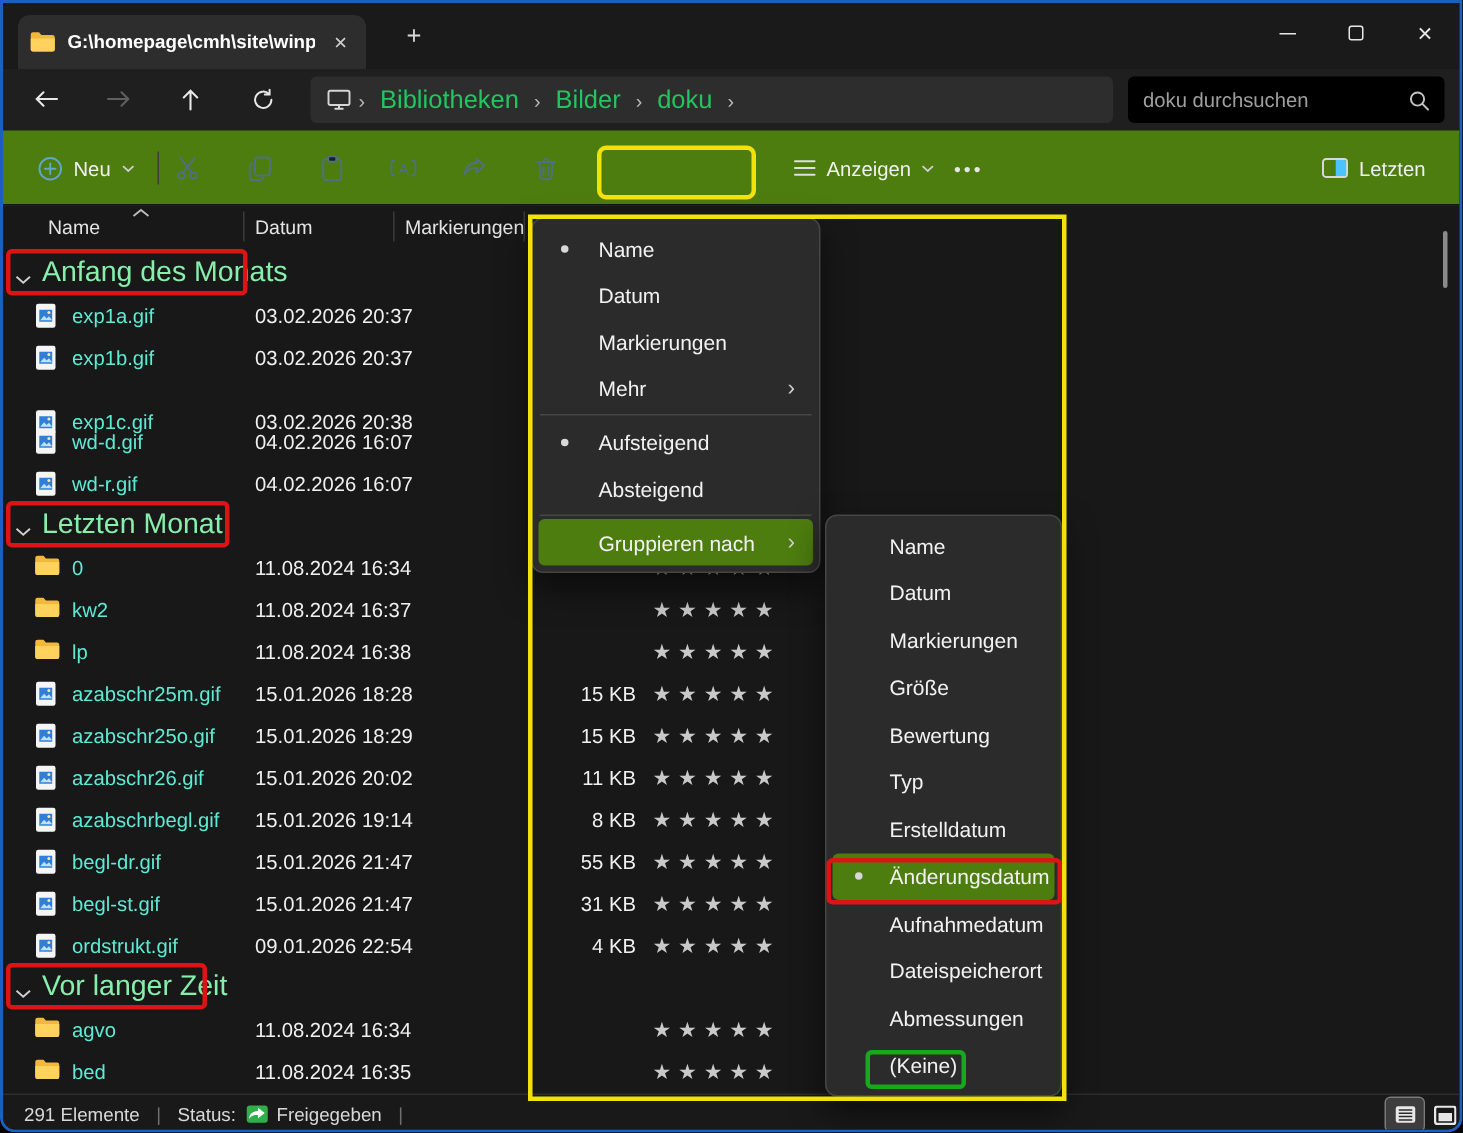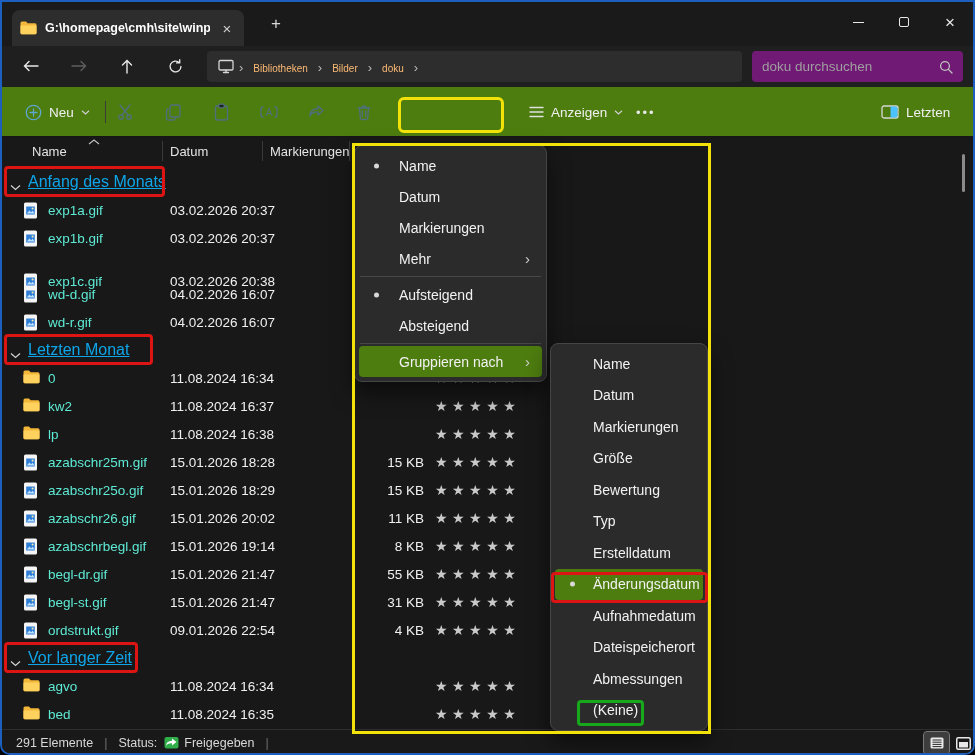--- a/index.html
+++ b/index.html
@@ -24,45 +24,45 @@
   .glyph-min { width:11px; height:1px; background:#e8e8e8; }
   .glyph-max { width:10px; height:10px; border:1px solid #e8e8e8; border-radius:2px; }
   .glyph-close { color:#e8e8e8; font-size:17px; line-height:1; }
   
   #addressbar { position:absolute; left:0; top:44px; width:100%; height:41px; background:#1f1f1f; }
   .nav-btn { position:absolute; top:4px; width:34px; height:32px; display:flex; align-items:center; justify-content:center; }
   .crumb-box {
     position:absolute; left:205px; top:5px; width:535px; height:31px;
     background:#2d2d2d; border-radius:4px; display:flex; align-items:center; padding:0 10px; gap:4px;
   }
-  .crumb { color:#fdba74; font-size:10px; padding:0 10px; }
+  .crumb { color:#22c55e; font-size:17px; padding:0 10px; }
   .crumb-sep { color:#b9b9b9; font-size:13px; }
   .search-box {
     position:absolute; left:750px; top:5px; width:211px; height:31px;
-    background:#701a75; border-radius:4px; display:flex; align-items:center; padding:0 10px;
+    background:#000000; border-radius:4px; display:flex; align-items:center; padding:0 10px;
   }
   .search-ph { color:#9f9f9f; font-size:13.5px; flex:1; }
   
   #toolbar { position:absolute; left:0; top:85px; width:100%; height:50px; background:#4d7c0f; border-bottom:1px solid #161616; }
   .tb-btn { position:absolute; top:8px; height:34px; display:flex; align-items:center; gap:7px; padding:0 9px; border-radius:4px; color:#f0f0f0; font-size:13.5px; }
   .tb-sep { position:absolute; top:14px; width:1px; height:22px; background:#3c3c3c; }
   .tb-ico { position:absolute; top:13px; width:24px; height:24px; display:flex; align-items:center; justify-content:center; }
   .caret { display:inline-block; }
   .dots { color:#e6e6e6; font-size:13px; letter-spacing:2px; }
   
   #listarea { position:absolute; left:0; top:135px; width:971px; height:592px; background:#181818; }
   .hdr { position:absolute; top:0; height:28px; display:flex; align-items:center; color:#e4e4e4; font-size:13px; }
   .hdr-sep { position:absolute; top:4px; width:1px; height:20px; background:#3a3a3a; }
   .row { position:absolute; left:0; width:971px; height:28px; }
   .row .name { position:absolute; left:46px; top:0; height:28px; display:flex; align-items:center; color:#5eead4; font-size:13.5px; }
   .row .ficon { position:absolute; left:21px; top:6px; width:17px; height:17px; }
   .row .date { position:absolute; left:168px; top:0; height:28px; display:flex; align-items:center; color:#f0f0f0; font-size:13.5px; }
   .row .size { position:absolute; left:342px; width:80px; top:0; height:28px; display:flex; align-items:center; justify-content:flex-end; color:#f0f0f0; font-size:13.5px; }
   .row .stars { position:absolute; left:433px; top:0; height:28px; display:flex; align-items:center; color:#c9c9c9; font-size:14px; letter-spacing:4.5px; }
-  .grp-label { position:absolute; left:26px; top:0; height:28px; display:flex; align-items:center; color:#0ea5e9; font-size:16px;text-decoration:underline; }
+  .grp-label { position:absolute; left:26px; top:0; height:28px; display:flex; align-items:center; color:#86efac; font-size:19px; }
   .grp-chev { position:absolute; left:8px; top:9px; }
   #vscroll { position:absolute; right:8px; top:17px; width:3px; height:38px; background:#8a8a8a; border-radius:2px; }
   
   .menu {
     position:absolute; background:#2b2b2b; border:1px solid #454545; border-radius:8px;
     box-shadow:0 10px 22px rgba(0,0,0,.55); padding:4px; z-index:10;
   }
   #sort-menu { left:352px; top:143px; width:193px; }
   #group-menu { left:548px; top:341px; width:158px; }
   .mi { position:relative; display:flex; align-items:center; height:31px; padding-left:40px; border-radius:4px; color:#f2f2f2; font-size:14px; }

